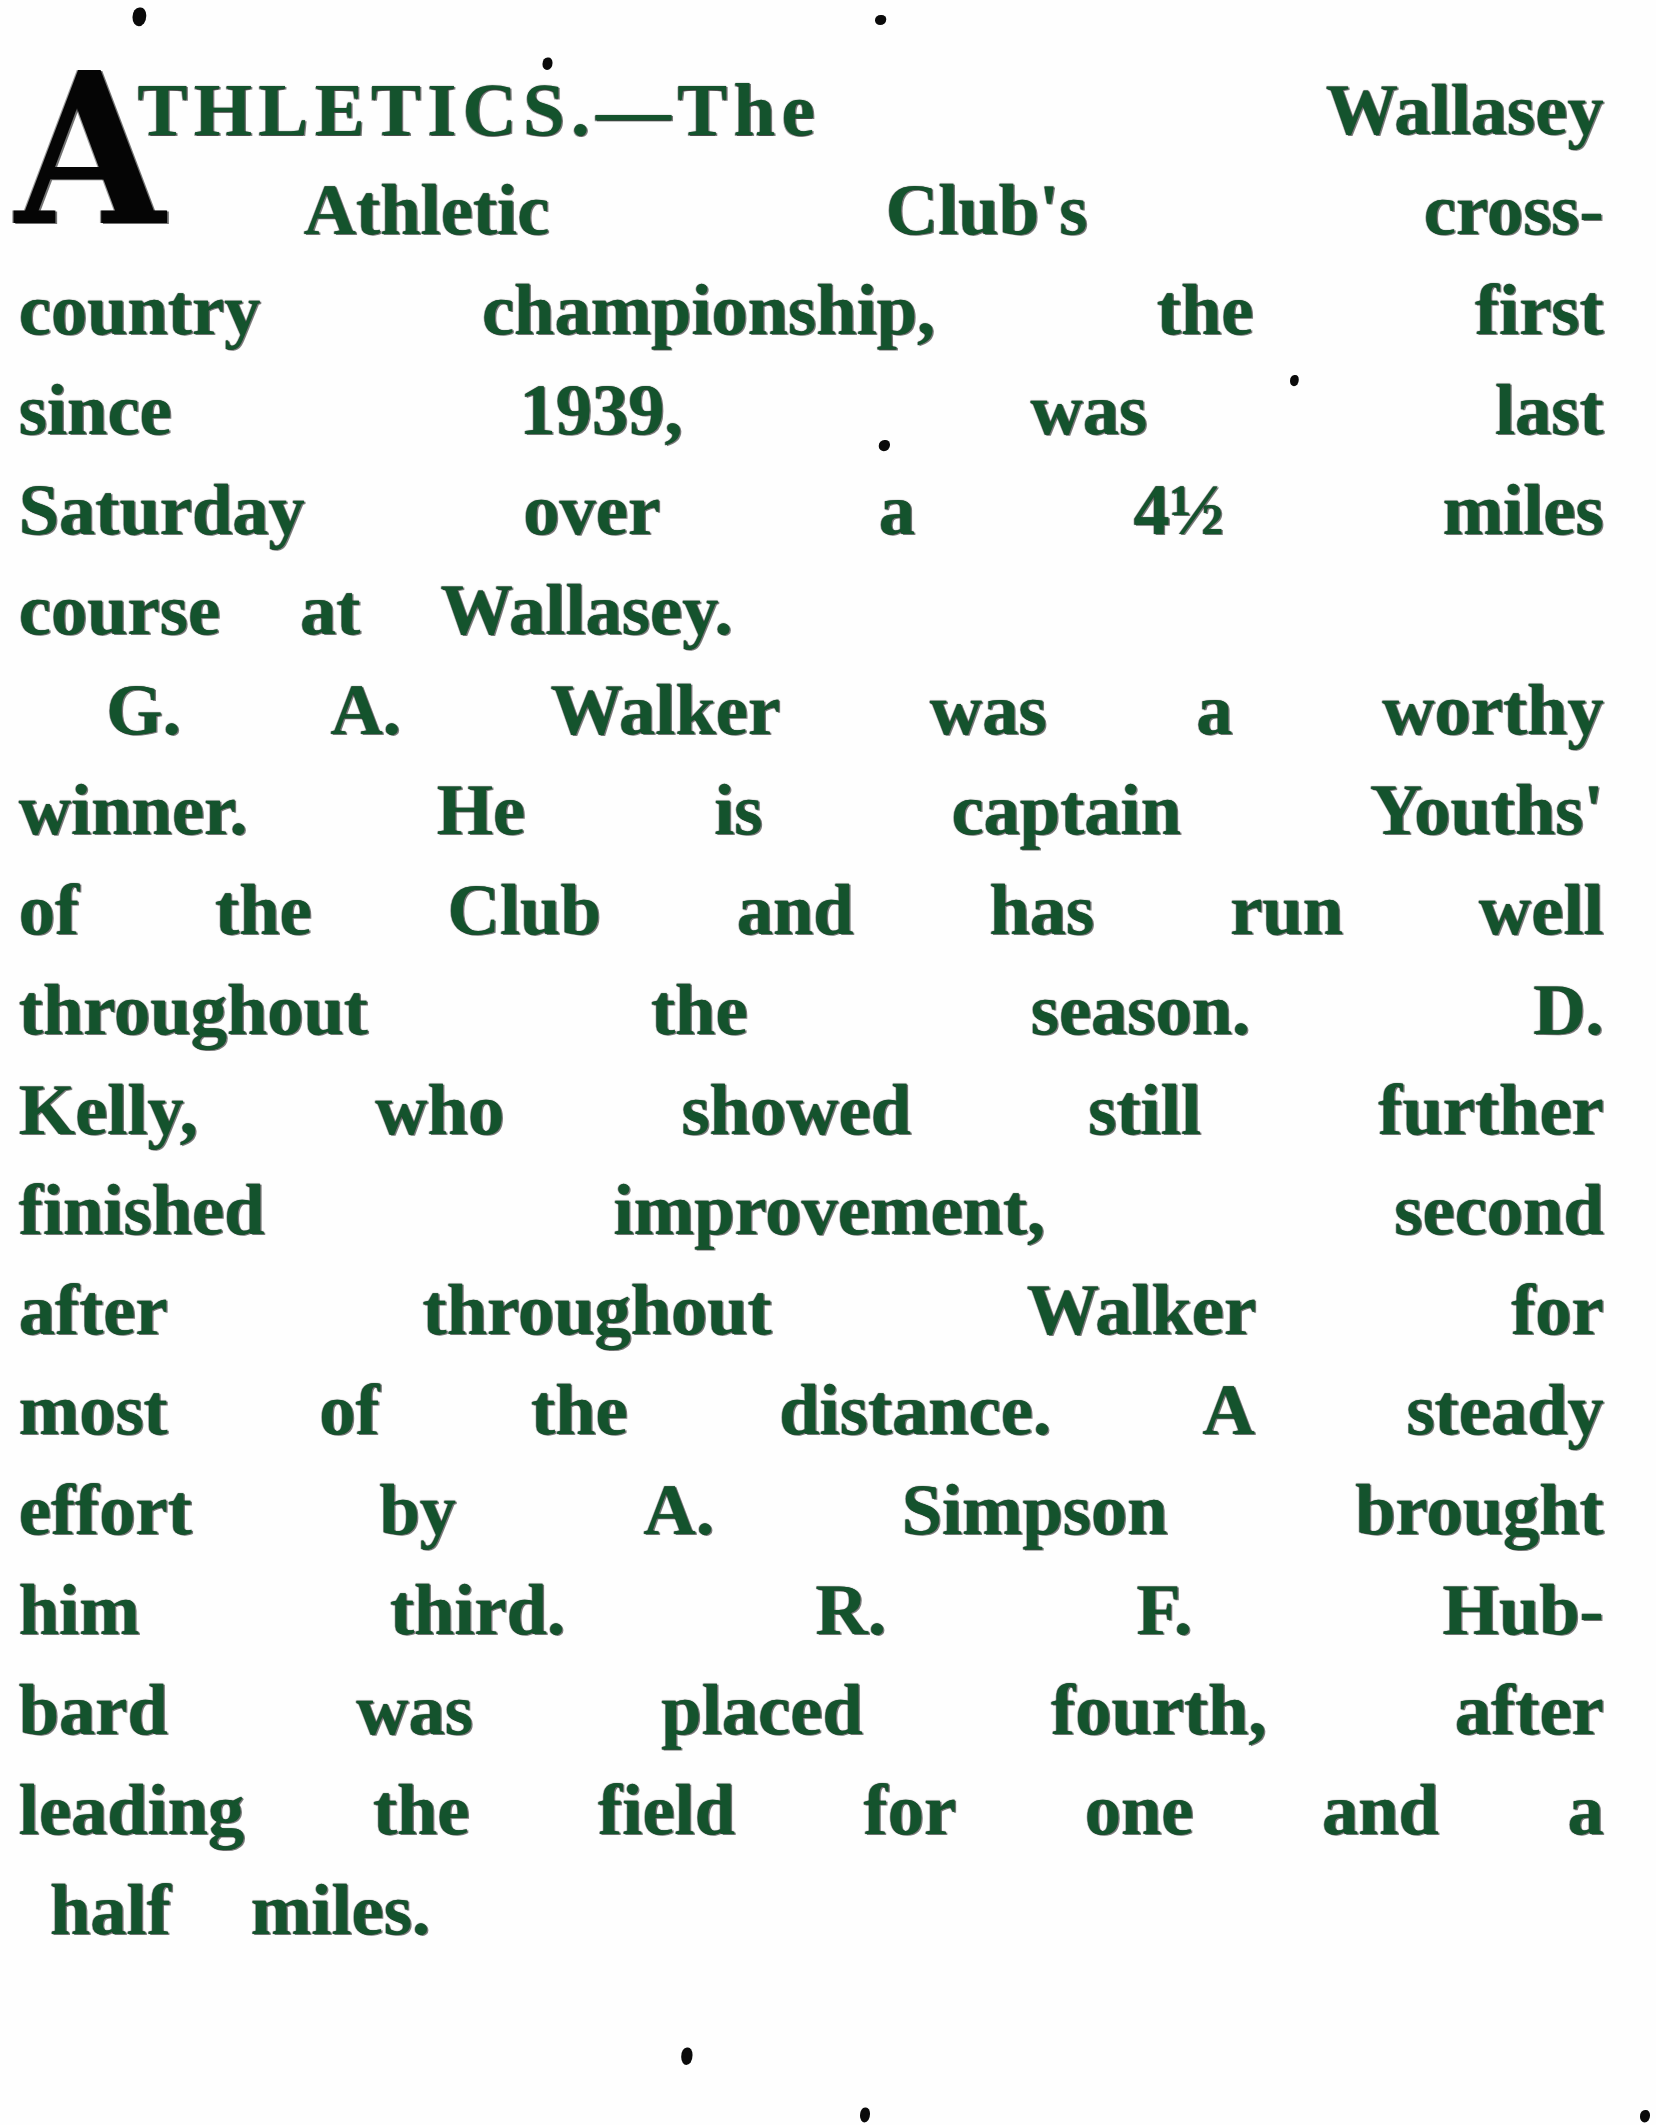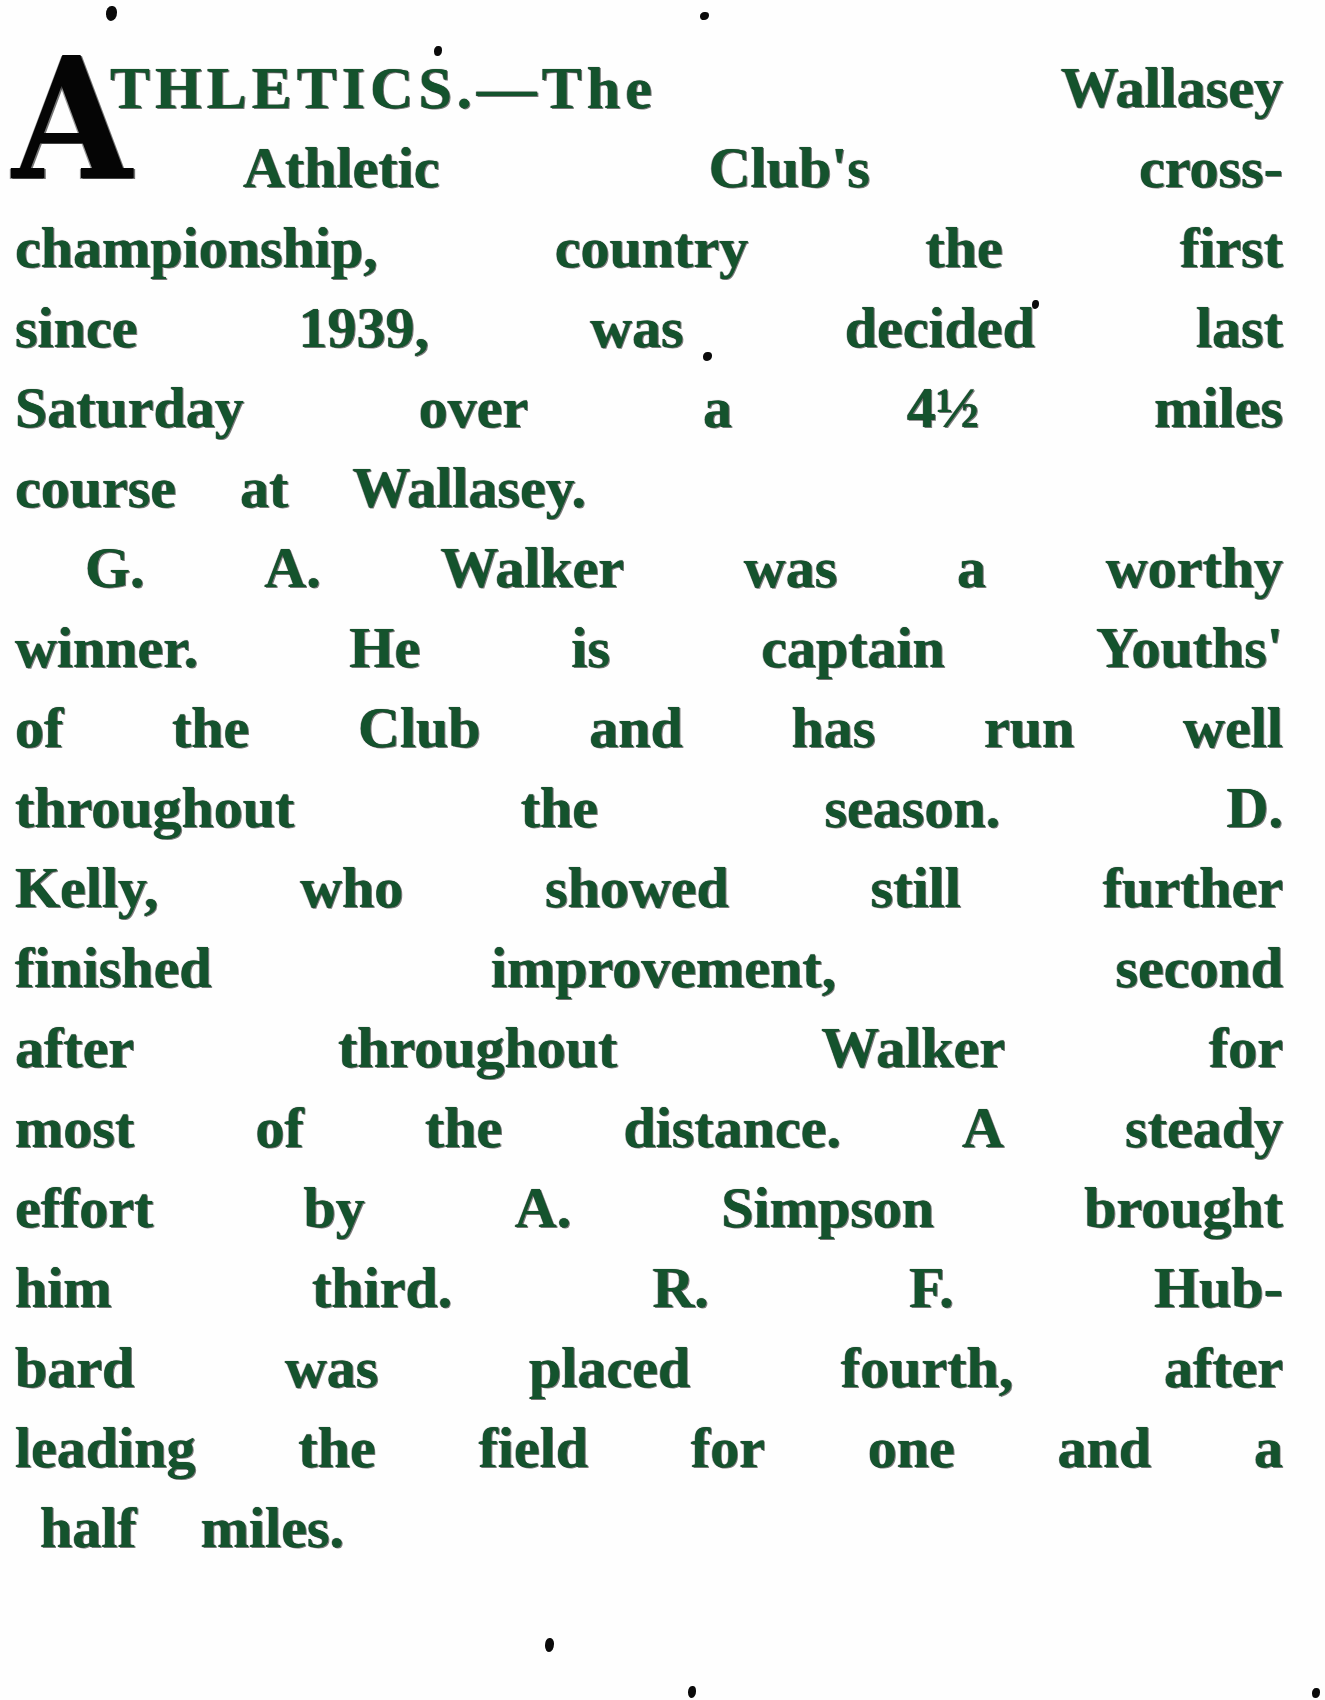--- a/index.html
+++ b/index.html
@@ -72,30 +72,29 @@
       <div class="line j" style="padding-left: 95px;">
         <span class="caps">THLETICS.—The</span>
         <span>Wallasey</span>
       </div>
       <div class="line j" style="padding-left: 228px;">
         <span>Athletic</span>
         <span>Club's</span>
         <span>cross-</span>
       </div>
       <div class="line j">
+        <span>country</span>
         <span>championship,</span>
-        <span>country</span>
         <span>the</span>
         <span>first</span>
       </div>
       <div class="line j">
         <span>since</span>
         <span>1939,</span>
         <span>was</span>
-        <span>decided</span>
         <span>last</span>
       </div>
       <div class="line j">
         <span>Saturday</span>
         <span>over</span>
         <span>a</span>
         <span>4½</span>
         <span>miles</span>
       </div>
       <div class="line">

